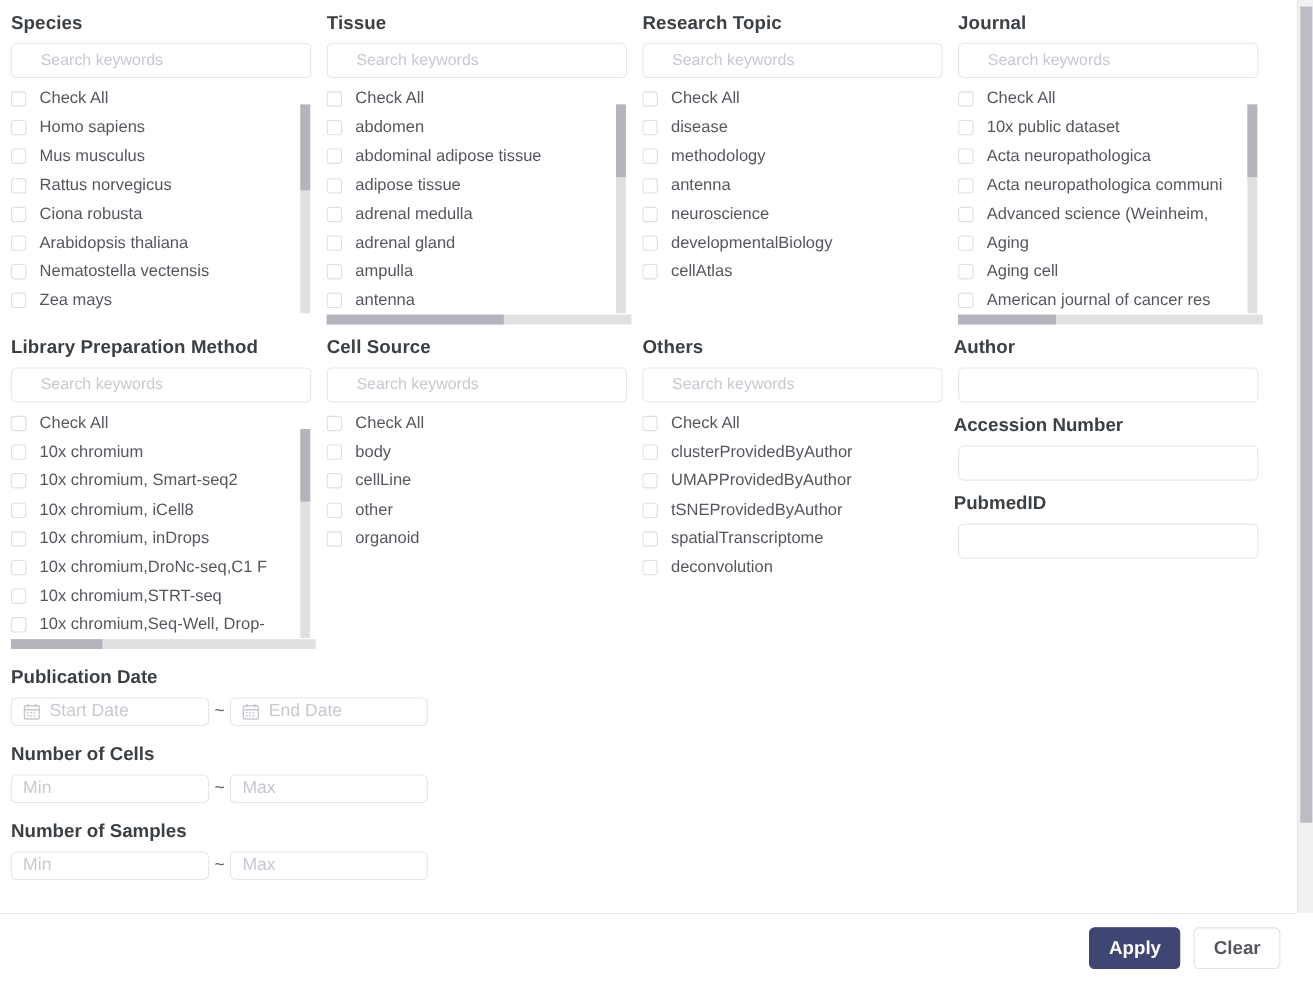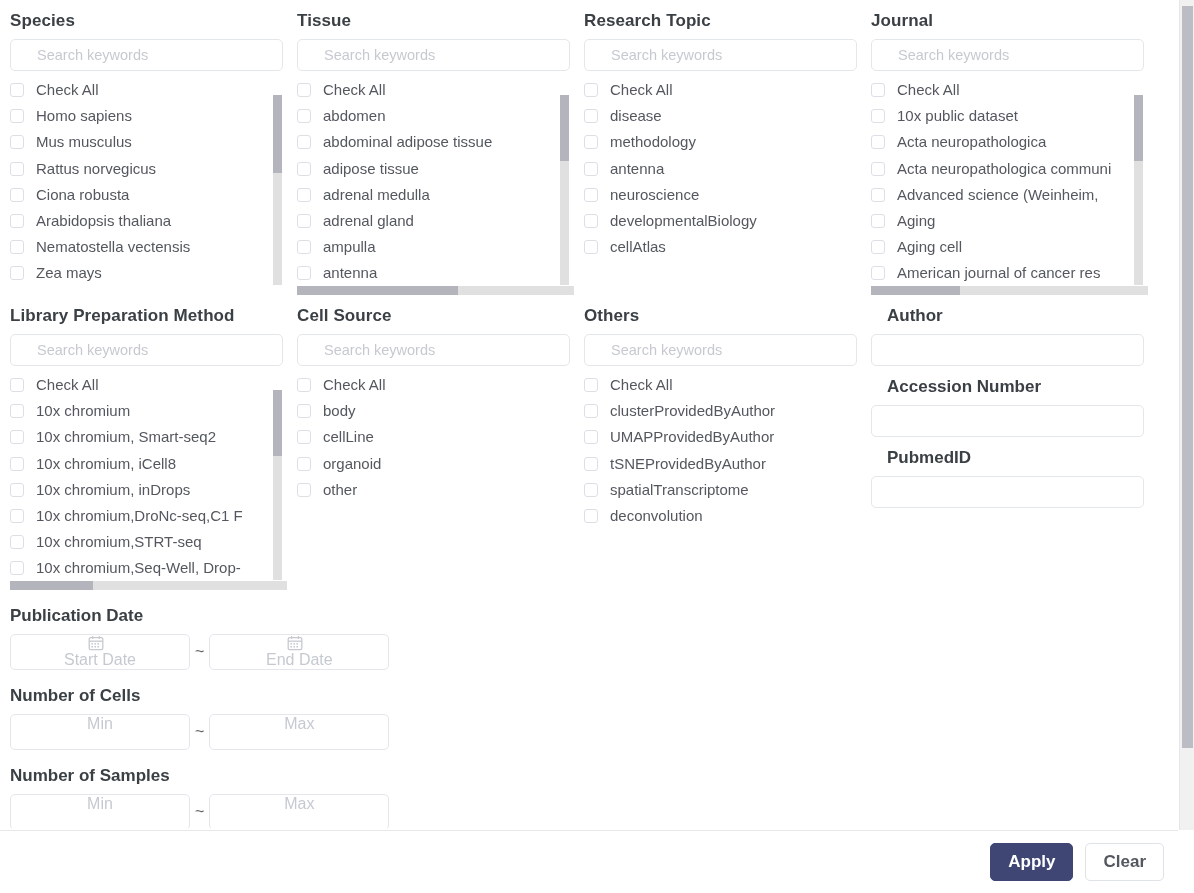--- a/index.html
+++ b/index.html
@@ -132,21 +132,21 @@
     position: absolute; top: 0; left: 0;
     height: 9px;
     background: #b4b4bc;
   }
 
   
   .field-label {
     font-size: 17px;
     font-weight: bold;
     color: #3b4045;
-    margin: 11px 0 8px 26px;
+    margin: 11px 0 8px 6px;
   }
   .plain-input {
     display: block;
     width: 273px;
     height: 32px;
     margin: 0 0 6px 10px;
     border: 1px solid #e4e7ea;
     border-radius: 5px;
     background: #fff;
     padding: 0 10px;
@@ -163,28 +163,27 @@
     font-weight: bold;
     color: #3b4045;
     margin: 16px 0 8px 0;
   }
   .range-row {
     display: flex;
     align-items: center;
   }
   .range-box {
     position: relative;
-    height: 36px;
+    height: 26px;
     border: 1px solid #e4e7ea;
     border-radius: 5px;
     background: #fff;
     display: flex;
     align-items: center;
     padding: 0 10px;
-    flex-direction: column;
   }
   .range-box.a { width: 180px; }
   .range-box.b { width: 180px; }
   .range-sep {
     font-size: 16px;
     color: #606468;
     margin: 0 5px;
   }
   .range-ph {
     font-size: 16px;
@@ -467,25 +466,25 @@
               <li class="opt">
                 <span class="cbx"></span>
                 <span class="opt-label">body</span>
               </li>
               <li class="opt">
                 <span class="cbx"></span>
                 <span class="opt-label">cellLine</span>
               </li>
               <li class="opt">
                 <span class="cbx"></span>
+                <span class="opt-label">other</span>
+              </li>
+              <li class="opt">
+                <span class="cbx"></span>
                 <span class="opt-label">organoid</span>
-              </li>
-              <li class="opt">
-                <span class="cbx"></span>
-                <span class="opt-label">other</span>
               </li>
             </ul>
           </div>
         </div>
         <div class="facet-col">
           <div class="facet-title">Others</div>
           <input type="text" class="search-input" placeholder="Search keywords" style="">
           <div class="list-wrap">
             <ul class="opt-list">
               <li class="opt">

